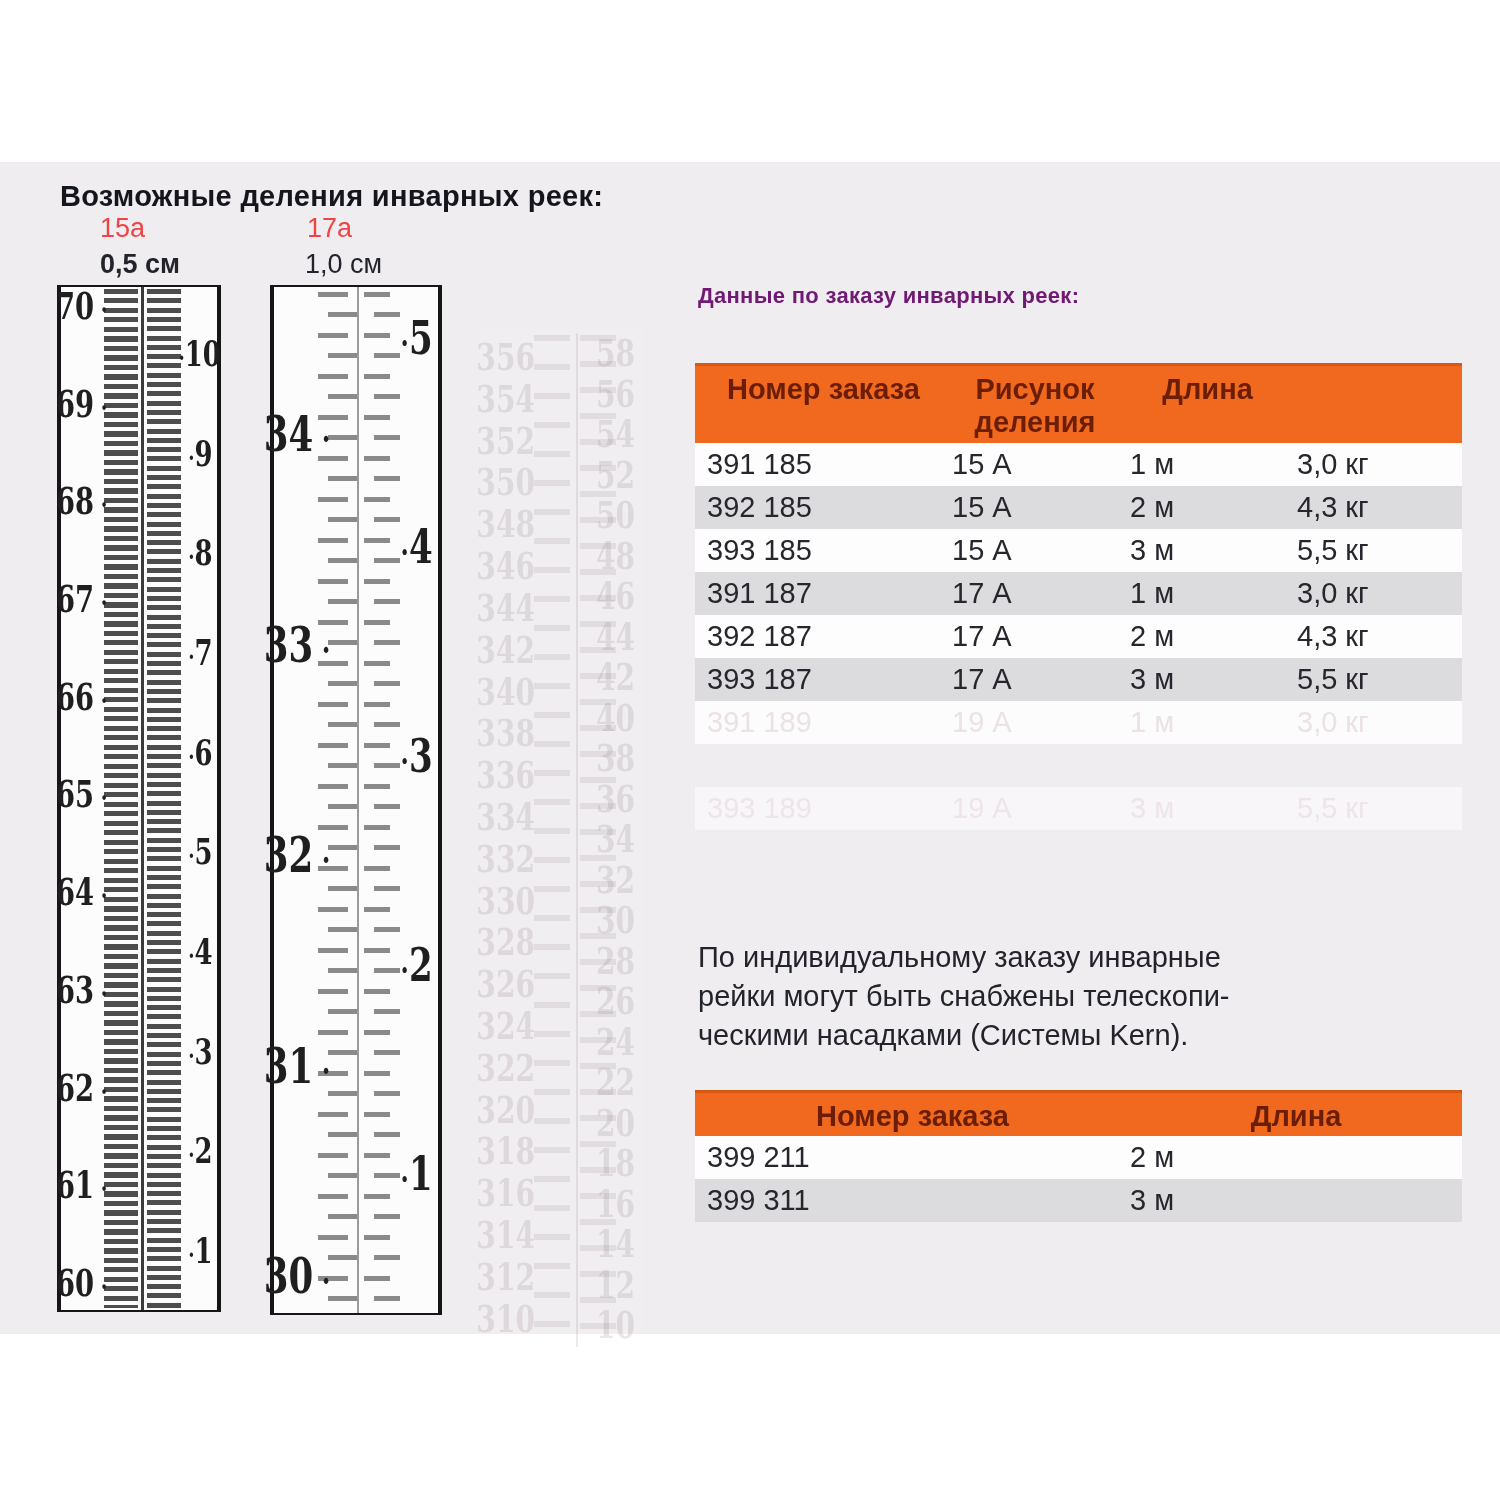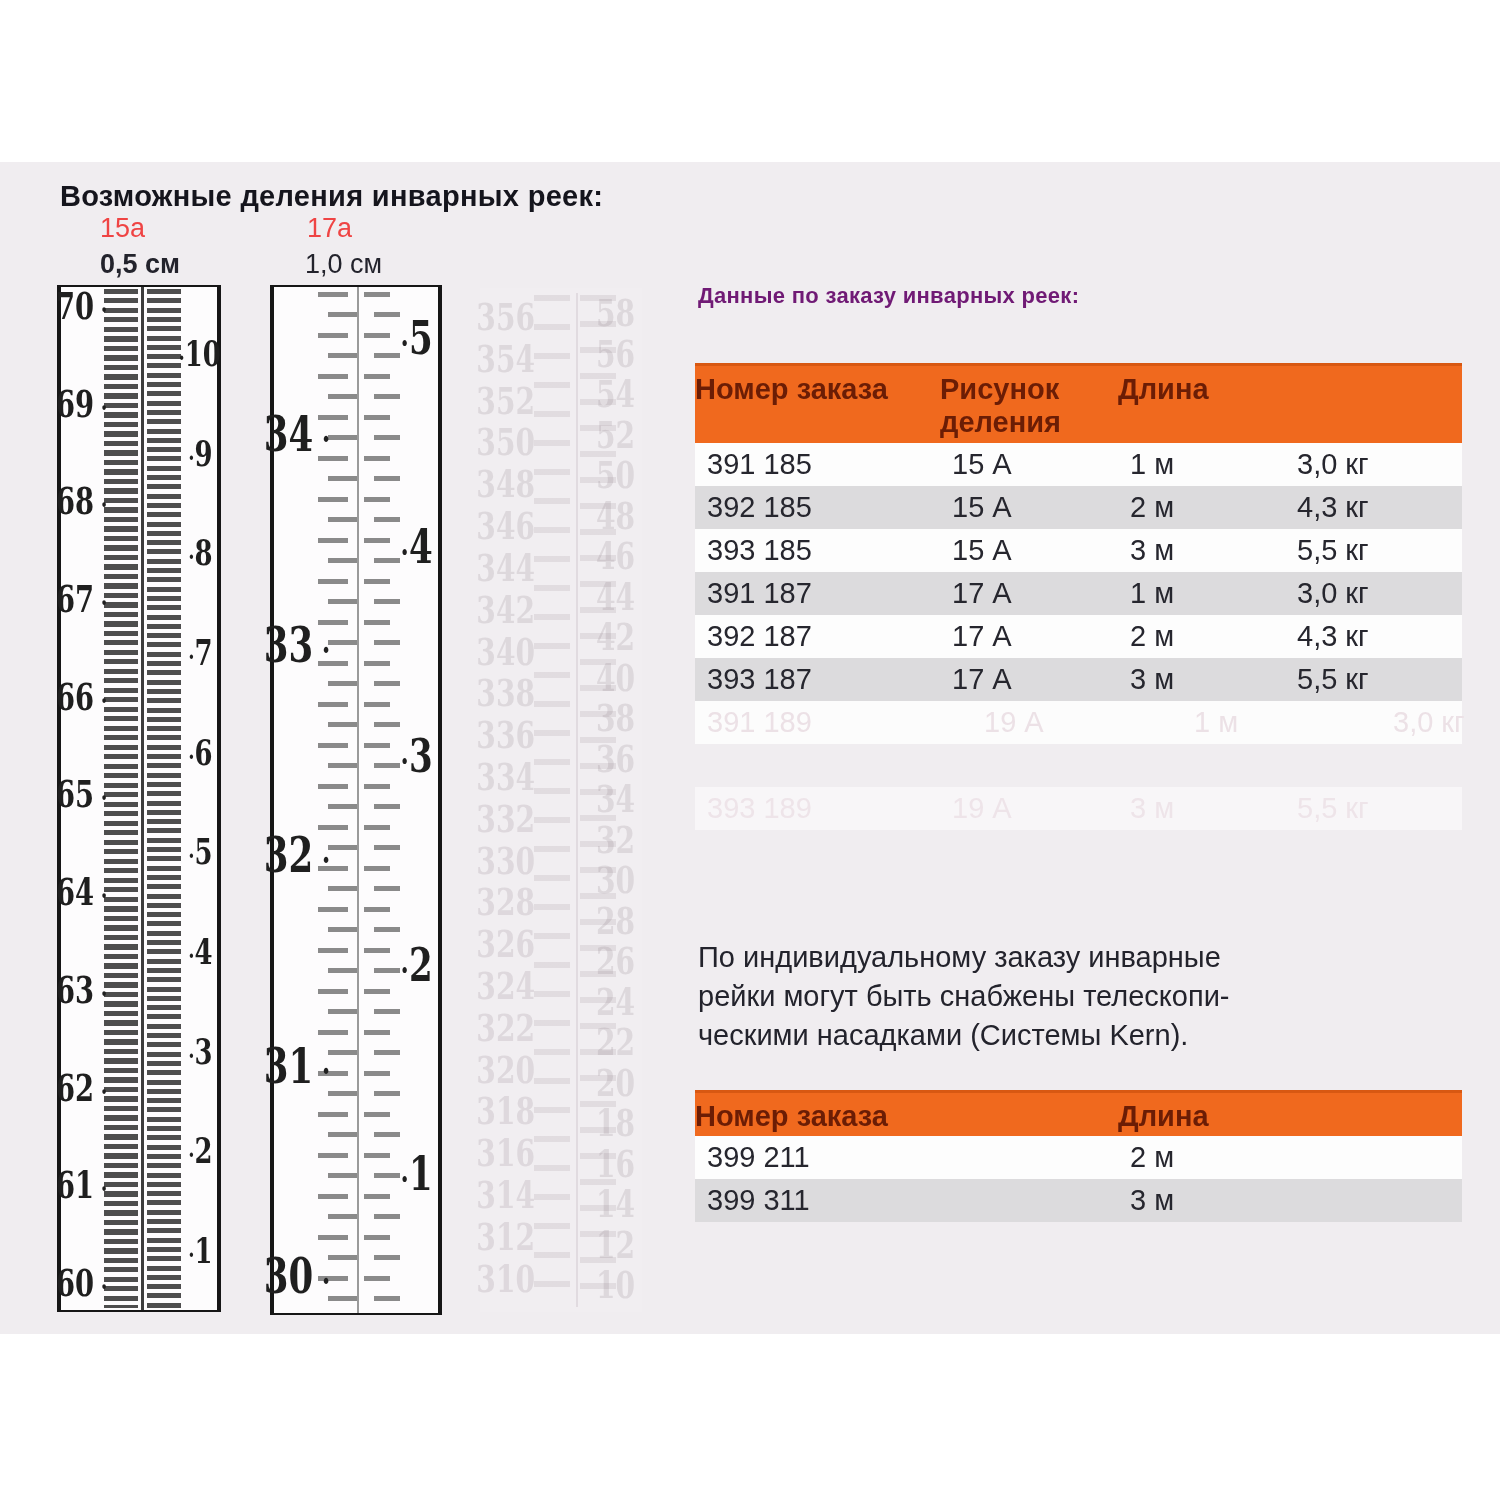--- a/index.html
+++ b/index.html
@@ -62,21 +62,21 @@
     background-size:30px 100%,30px 100%;
     background-position:0 0,10px 20px;
     background-repeat:no-repeat;
   }
   #r17-dashes-a{left:318px;}
   #r17-dashes-b{left:364px;width:36px;
     background-size:26px 100%,26px 100%;}
   #r17-midline{position:absolute;left:357px;top:287px;width:2px;height:1026px;background:#9a9a9a;}
 
   
-  .ghost{opacity:.16;}
+  .ghost{opacity:.16;margin-top:40px;}
   #rg-left{left:483px;top:298px;width:46px;height:1000px;font-size:38px;color:#7a6a74;}
   #rg-right{left:594px;top:294px;width:42px;height:1010px;font-size:38px;color:#7a6a74;}
   .rg-dashes{
     position:absolute;top:295px;height:1010px;width:36px;
     background:repeating-linear-gradient(180deg,#8d7d86 0 6px,rgba(0,0,0,0) 6px 29px);
   }
   #rg-dashes-a{left:534px;}
   #rg-dashes-b{left:580px;background:repeating-linear-gradient(180deg,#8d7d86 0 6px,rgba(0,0,0,0) 6px 26px);}
   #rg-midline{position:absolute;left:576px;top:293px;width:2px;height:1014px;background:#8d7d86;}
 
@@ -87,28 +87,28 @@
   }
   .otable{position:absolute;left:695px;width:767px;font-size:29px;}
   #table1{top:363px;}
   #table2{top:1090px;}
   .thead{
     display:grid;background:#f0691e;color:#6b1d05;font-weight:bold;
     box-sizing:border-box;border-top:3px solid #d85812;
   }
   #table1 .thead{grid-template-columns:245px 178px 167px 177px;height:80px;padding-top:7px;}
   #table2 .thead{grid-template-columns:423px 344px;height:46px;padding-top:7px;}
-  .thead .hc{padding-left:0;line-height:1.15;}
+  .thead .hc{padding-left:12px;line-height:1.15;text-align:center;}
   .trow{display:grid;align-items:center;height:43px;color:#26262e;}
   #table1 .trow{grid-template-columns:245px 178px 167px 177px;}
   #table2 .trow{grid-template-columns:423px 344px;}
   .trow span{padding-left:12px;white-space:nowrap;}
   .trow.w{background:#fdfdfd;}
   .trow.g{background:#dcdbdd;}
-  .trow.ghost-a{background:rgba(255,255,255,.8);color:#ece1e6;gap:32px;}
+  .trow.ghost-a{background:rgba(255,255,255,.8);color:#ece1e6;}
   .trow.ghost-b{background:rgba(255,255,255,.5);color:#eee4e9;}
   .trow.spacer{background:rgba(0,0,0,0);color:rgba(0,0,0,0);}
 
   .note{
     position:absolute;left:698px;top:938px;width:740px;
     font-size:29px;line-height:1.35;color:#23232c;white-space:pre-line;
   }
 </style>
 </head>
 <body>

